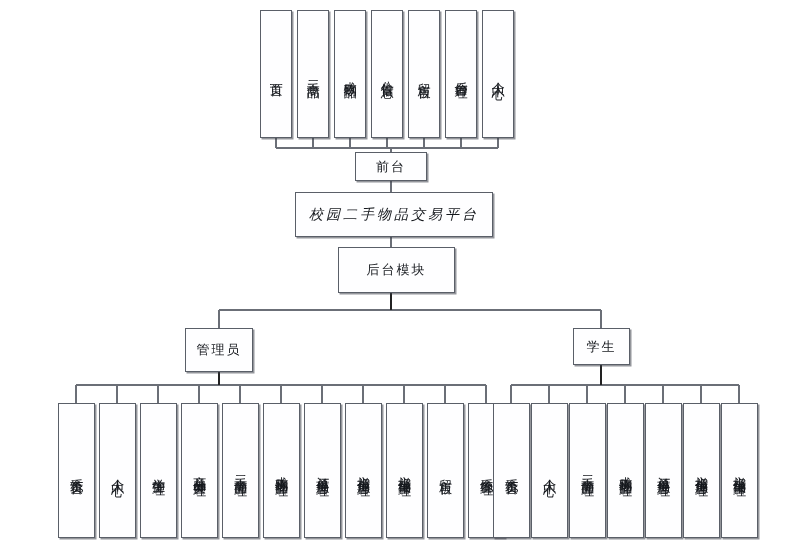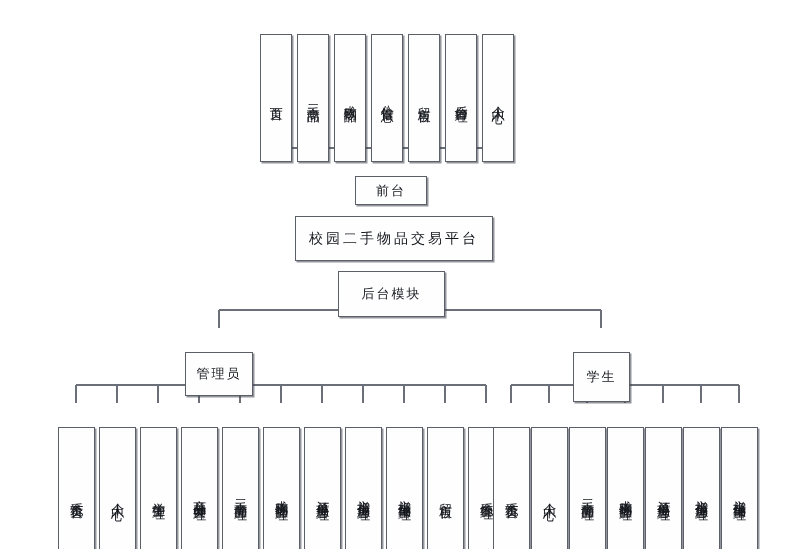--- a/index.html
+++ b/index.html
@@ -13,21 +13,20 @@
 
   .node{
     position:absolute;
     box-sizing:border-box;
     background:#fefeff;
     border:1px solid #5a5f68;
     box-shadow:1.5px 1.5px 0 rgba(60,64,72,.55);
     display:flex;align-items:center;justify-content:center;
     text-align:center;
     color:#15181d;
-    margin-top:24px;
   }
   
   .node.vert{
     writing-mode:vertical-rl;
     text-orientation:upright;
     letter-spacing:1.5px;
     font-size:13px;
     line-height:1.05;
     padding:4px 0;
   }
@@ -104,26 +103,26 @@
   <div class="node vert" style="left:260px;top:10px;width:32px;height:128px;">首页</div>
   <div class="node vert" style="left:297px;top:10px;width:32px;height:128px;">二手商品</div>
   <div class="node vert" style="left:334px;top:10px;width:32px;height:128px;">求购物品</div>
   <div class="node vert" style="left:371px;top:10px;width:32px;height:128px;">公告信息</div>
   <div class="node vert" style="left:408px;top:10px;width:32px;height:128px;">留言板</div>
   <div class="node vert" style="left:445px;top:10px;width:32px;height:128px;">后台管理</div>
   <div class="node vert" style="left:482px;top:10px;width:32px;height:128px;">个人中心</div>
 
   <div class="node horiz" style="left:355px;top:152px;width:72px;height:29px;">前台</div>
 
-  <div class="node main" style="left:295px;top:192px;width:198px;height:45px;">校园二手物品交易平台</div>
+  <div class="node main" style="left:295px;top:192px;width:198px;height:45px;font-style:italic;">校园二手物品交易平台</div>
 
-  <div class="node horiz" style="left:338px;top:247px;width:107px;height:46px;">后台模块</div>
+  <div class="node horiz" style="left:338px;top:247px;width:117px;height:46px;">后台模块</div>
 
   <div class="node horiz" style="left:185px;top:328px;width:68px;height:44px;">管理员</div>
-  <div class="node horiz" style="left:573px;top:328px;width:57px;height:50px;">学生</div>
+  <div class="node horiz" style="left:573px;top:328px;width:57px;height:37px;">学生</div>
 
   <div class="node vert" style="left:58px;top:403px;width:37px;height:135px;">系统首页</div>
   <div class="node vert" style="left:99px;top:403px;width:37px;height:135px;">个人中心</div>
   <div class="node vert" style="left:140px;top:403px;width:37px;height:135px;">学生管理</div>
   <div class="node vert" style="left:181px;top:403px;width:37px;height:135px;">商品分类管理</div>
   <div class="node vert" style="left:222px;top:403px;width:37px;height:135px;">二手商品管理</div>
   <div class="node vert" style="left:263px;top:403px;width:37px;height:135px;">求购物品管理</div>
   <div class="node vert" style="left:304px;top:403px;width:37px;height:135px;">订单信息管理</div>
   <div class="node vert" style="left:345px;top:403px;width:37px;height:135px;">举报信息管理</div>
   <div class="node vert" style="left:386px;top:403px;width:37px;height:135px;">举报结果管理</div>

